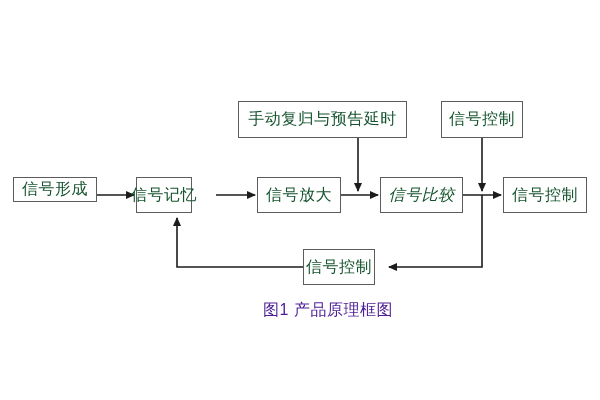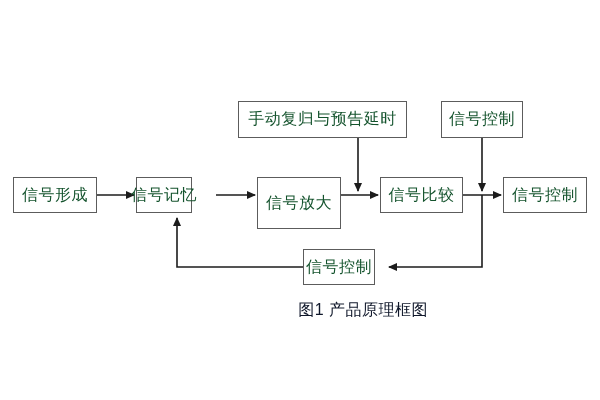--- a/index.html
+++ b/index.html
@@ -33,31 +33,31 @@
     position: absolute;
     left: 0;
     top: 0;
     z-index: 1;
   }
   .caption {
     position: absolute;
     left: 228px;
     top: 300px;
     width: 200px;
-    text-align: right;
-    color: #0f172a;
+    text-align: center;
+    color: #4c1d95;
     font-size: 16px;
     letter-spacing: 0.5px;
     z-index: 2;
   }
   
-  #n-signal-formation     { left: 13px;  top: 177px; width: 84px;  height: 36px; }
+  #n-signal-formation     { left: 13px;  top: 177px; width: 84px;  height: 25px; }
   #n-signal-memory        { left: 136px; top: 177px; width: 56px;  height: 36px; }
-  #n-signal-amplification { left: 257px; top: 177px; width: 84px;  height: 52px; }
-  #n-signal-comparison    { left: 380px; top: 177px; width: 83px;  height: 36px; }
+  #n-signal-amplification { left: 257px; top: 177px; width: 84px;  height: 36px; }
+  #n-signal-comparison    { left: 380px; top: 177px; width: 83px;  height: 36px; font-style: italic; }
   #n-output-circuit       { left: 503px; top: 177px; width: 84px;  height: 36px; }
   #n-manual-reset-delay   { left: 238px; top: 101px; width: 169px; height: 37px; }
   #n-alarm-timing         { left: 441px; top: 101px; width: 82px;  height: 37px; }
   #n-signal-control       { left: 303px; top: 249px; width: 72px;  height: 36px; }
 </style>
 </head>
 <body>
 
 <div class="canvas">
 

